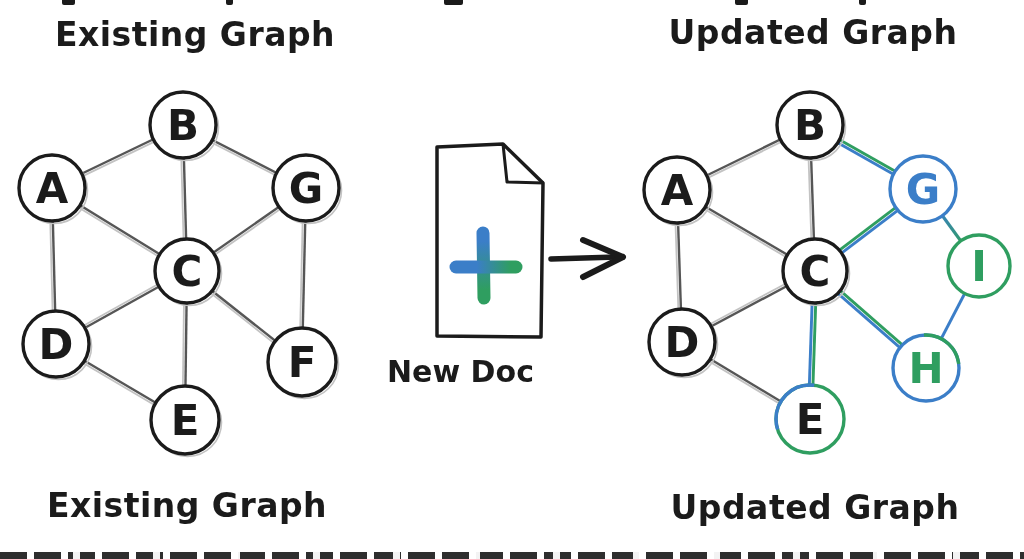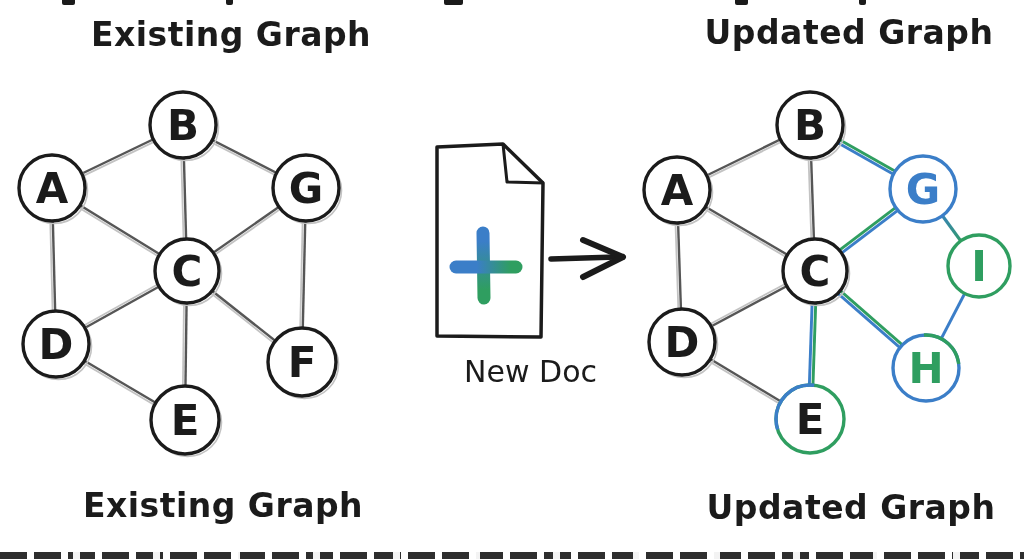--- a/index.html
+++ b/index.html
@@ -7,27 +7,26 @@
     width:1024px;height:559px;position:relative;overflow:hidden;
     background:#ffffff;
     font-family:"DejaVu Sans",sans-serif;
   }
   .title{
     position:absolute;
     font-size:33px;font-weight:700;letter-spacing:.5px;
     color:var(--ink,#1b1b1b);
     text-align:center;width:290px;
     white-space:nowrap;
-    margin-left:36px;
   }
   .doc-label{
     position:absolute;
-    font-size:30px;font-weight:400;
+    font-size:30px;font-weight:700;
     color:var(--ink,#1b1b1b);
-    text-align:right;width:210px;
+    text-align:left;width:210px;
     white-space:nowrap;
   }
   #diagram{position:absolute;left:0;top:0;}
   #diagram text{
     font-family:"DejaVu Sans",sans-serif;
     font-weight:700;
     text-anchor:middle;
   }
   .top-mark{
     position:absolute;top:0;height:5px;border-radius:0 0 2px 2px;

